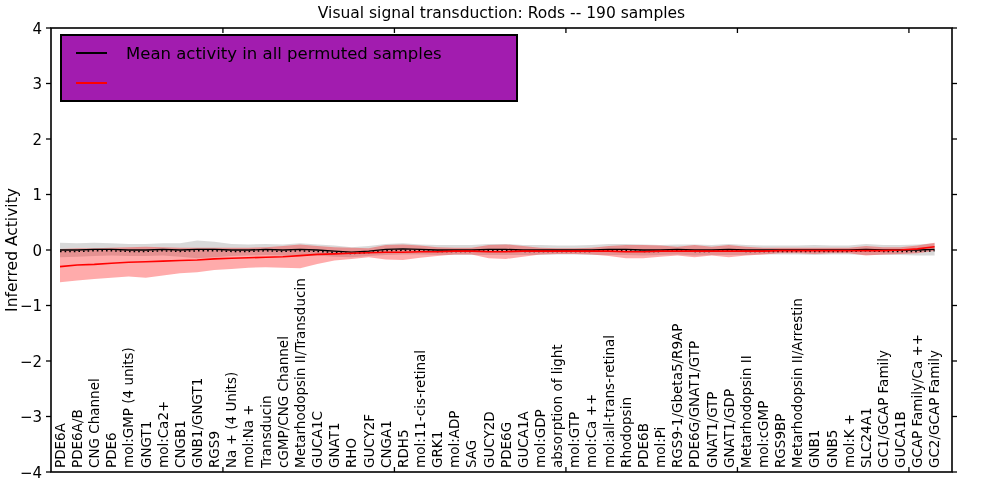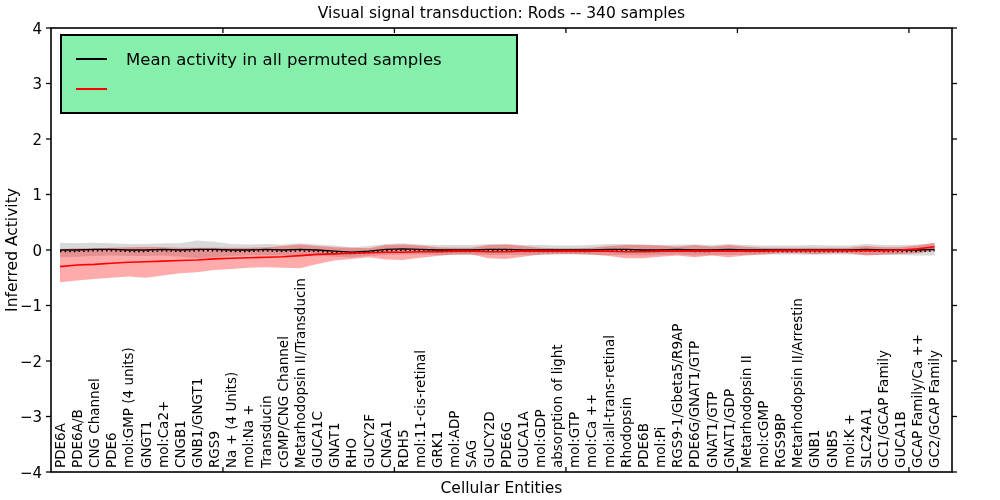--- a/index.html
+++ b/index.html
@@ -5,22 +5,22 @@
   html,body{margin:0;padding:0;background:#fff;}
   .fig{position:relative;width:1000px;height:500px;background:#fff;overflow:hidden;
        font-family:"DejaVu Sans","Liberation Sans",sans-serif;color:#000;}
   .fig svg{position:absolute;left:0;top:0;}
   svg text{font-family:"DejaVu Sans","Liberation Sans",sans-serif;fill:#000;}
   .title{position:absolute;left:51px;top:4px;width:901px;text-align:center;
          font-size:15.5px;white-space:nowrap;}
   .xlabel{position:absolute;left:51px;top:479px;width:901px;text-align:center;font-size:15.5px;}
   .ylabel{position:absolute;left:-96px;top:239px;width:220px;height:22px;text-align:center;
           font-size:15.5px;transform:rotate(-90deg);}
-  .legend{position:absolute;left:60px;top:34px;width:458px;height:80px;border:2px solid #000;
-          background:#86efac;box-sizing:border-box;display:flex;flex-direction:column;justify-content:center;}
+  .legend{position:absolute;left:60px;top:34px;width:458px;height:68px;border:2px solid #000;
+          background:#a21caf;box-sizing:border-box;display:flex;flex-direction:column;justify-content:center;}
   .legend-row{display:flex;align-items:center;height:30px;padding-left:14px;}
   .legend-swatch{width:31px;height:0;border-top:2px solid #000;margin-right:19px;flex:none;}
   .legend-label{font-size:16.5px;white-space:nowrap;}
 </style>
 </head>
 <body>
 
 <div class="fig">
   <svg id="plot-svg" width="1000" height="500" viewBox="0 0 1000 500">
       <polygon points="60.0,242.8 77.2,243.3 94.3,242.8 111.4,243.3 128.6,243.9 145.8,243.9 162.9,243.3 180.0,243.3 197.2,240.6 214.3,241.7 231.5,243.9 248.6,244.4 265.8,243.9 282.9,244.4 300.1,243.3 317.3,244.4 334.4,245.6 351.5,247.2 368.7,246.1 385.8,243.9 403.0,243.3 420.1,244.4 437.3,245.0 454.4,245.0 471.6,245.0 488.7,243.9 505.9,243.9 523.0,245.0 540.2,245.0 557.3,245.6 574.5,245.6 591.6,245.0 608.8,243.9 625.9,243.9 643.1,244.4 660.3,245.0 677.4,244.4 694.5,244.4 711.7,245.0 728.8,243.9 746.0,245.0 763.1,245.6 780.3,245.6 797.4,245.6 814.6,245.0 831.7,245.6 848.9,245.6 866.0,243.9 883.2,245.0 900.3,245.0 917.5,244.4 934.6,243.3 934.6,255.6 917.5,255.6 900.3,255.0 883.2,255.0 866.0,255.0 848.9,254.4 831.7,254.4 814.6,255.0 797.4,254.4 780.3,254.4 763.1,254.4 746.0,255.0 728.8,255.0 711.7,255.0 694.5,255.6 677.4,254.4 660.3,255.0 643.1,255.6 625.9,255.0 608.8,255.0 591.6,255.0 574.5,254.4 557.3,254.4 540.2,255.0 523.0,255.0 505.9,255.0 488.7,255.0 471.6,255.0 454.4,255.0 437.3,255.0 420.1,254.4 403.0,254.4 385.8,255.0 368.7,256.1 351.5,257.2 334.4,256.7 317.3,255.6 300.1,255.6 282.9,255.6 265.8,255.0 248.6,255.6 231.5,256.1 214.3,257.2 197.2,258.3 180.0,256.7 162.9,255.6 145.8,256.1 128.6,256.1 111.4,255.6 94.3,256.1 77.2,256.7 60.0,257.2" fill="#808080" fill-opacity="0.30"></polygon>
@@ -113,27 +113,26 @@
       <text x="819.3999999999999" y="468" font-size="13.5" transform="rotate(-90 819.3999999999999 468)">GNB1</text>
       <text x="836.5499999999998" y="468" font-size="13.5" transform="rotate(-90 836.5499999999998 468)">GNB5</text>
       <text x="853.6999999999999" y="468" font-size="13.5" transform="rotate(-90 853.6999999999999 468)">mol:K +</text>
       <text x="870.8499999999999" y="468" font-size="13.5" transform="rotate(-90 870.8499999999999 468)">SLC24A1</text>
       <text x="887.9999999999999" y="468" font-size="13.5" transform="rotate(-90 887.9999999999999 468)">GC1/GCAP Family</text>
       <text x="905.1499999999999" y="468" font-size="13.5" transform="rotate(-90 905.1499999999999 468)">GUCA1B</text>
       <text x="922.2999999999998" y="468" font-size="13.5" transform="rotate(-90 922.2999999999998 468)">GCAP Family/Ca ++</text>
       <text x="939.4499999999999" y="468" font-size="13.5" transform="rotate(-90 939.4499999999999 468)">GC2/GCAP Family</text>
     </svg>
 
-  <div class="title">Visual signal transduction: Rods -- 340 samples</div>
+  <div class="title">Visual signal transduction: Rods -- 190 samples</div>
 
   <div class="legend">
     <div class="legend-row">
       <span class="legend-swatch" style="border-top-color: rgb(0, 0, 0);"></span>
       <span class="legend-label">Mean activity in all permuted samples</span>
     </div>
     <div class="legend-row">
       <span class="legend-swatch" style="border-top-color: rgb(255, 0, 0);"></span>
     </div>
   </div>
 
   <div class="ylabel">Inferred Activity</div>
-  <div class="xlabel">Cellular Entities</div>
 </div>
 
 </body></html>

